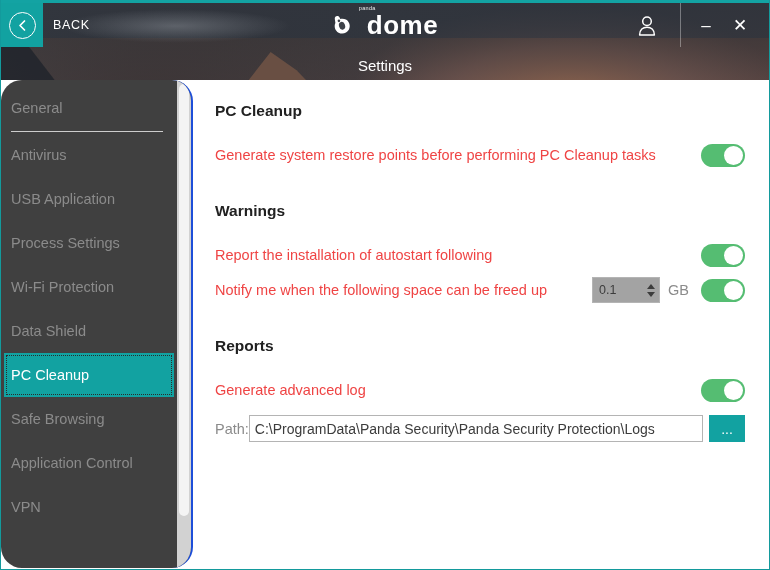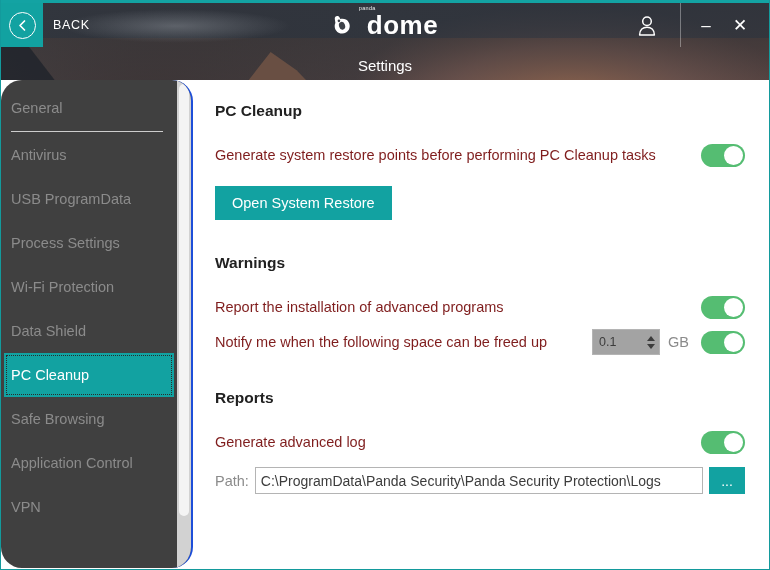--- a/index.html
+++ b/index.html
@@ -221,21 +221,21 @@
   .sect-title.rep  { margin-top: 34px; }
 
   .row {
     display: flex;
     align-items: center;
     min-height: 26px;
   }
   .row + .row { margin-top: 9px; }
 
   .row-label {
-    color: #7f1d1d;
+    color: #ef4444;
     font-size: 14.5px;
     flex: 1 1 auto;
   }
 
   .toggle {
     width: 44px; height: 23px;
     border-radius: 12px;
     background: #55bd72;
     position: relative;
     flex: 0 0 auto;
@@ -299,21 +299,20 @@
   }
 
   .path-row {
     display: flex;
     align-items: center;
     margin-top: 12px;
   }
   .path-label {
     color: #8b8b8b;
     font-size: 14.5px;
-    margin-right: 6px;
     flex: 0 0 auto;
   }
   .path-input {
     flex: 1 1 auto;
     height: 27px;
     border: 1px solid #b4b4b4;
     background: #ffffff;
     font-size: 14px;
     color: #3c3c3c;
     padding: 0 5px;
@@ -393,21 +392,21 @@
     <div class="sidebar">
       <div class="side-scroll">
         <div class="side-item">
           <span>General</span>
         </div>
         <div class="side-divider"></div>
         <div class="side-item">
           <span>Antivirus</span>
         </div>
         <div class="side-item">
-          <span>USB ProgramData</span>
+          <span>USB Application</span>
         </div>
         <div class="side-item">
           <span>Process Settings</span>
         </div>
         <div class="side-item">
           <span>Wi-Fi Protection</span>
         </div>
         <div class="side-item">
           <span>Data Shield</span>
         </div>
@@ -434,27 +433,26 @@
       
       <div class="sect-title">PC Cleanup</div>
 
       <div class="row">
         <span class="row-label">Generate system restore points before performing PC Cleanup tasks</span>
         <div class="toggle">
           <div class="knob"></div>
         </div>
       </div>
 
-      <button class="btn-primary">Open System Restore</button>
 
       
       <div class="sect-title warn">Warnings</div>
 
       <div class="row">
-        <span class="row-label">Report the installation of advanced programs</span>
+        <span class="row-label">Report the installation of autostart following</span>
         <div class="toggle">
           <div class="knob"></div>
         </div>
       </div>
 
       <div class="row">
         <span class="row-label">Notify me when the following space can be freed up</span>
         <div class="spinner">
           <span class="val">0.1</span>
           <div class="spin-arrows">

